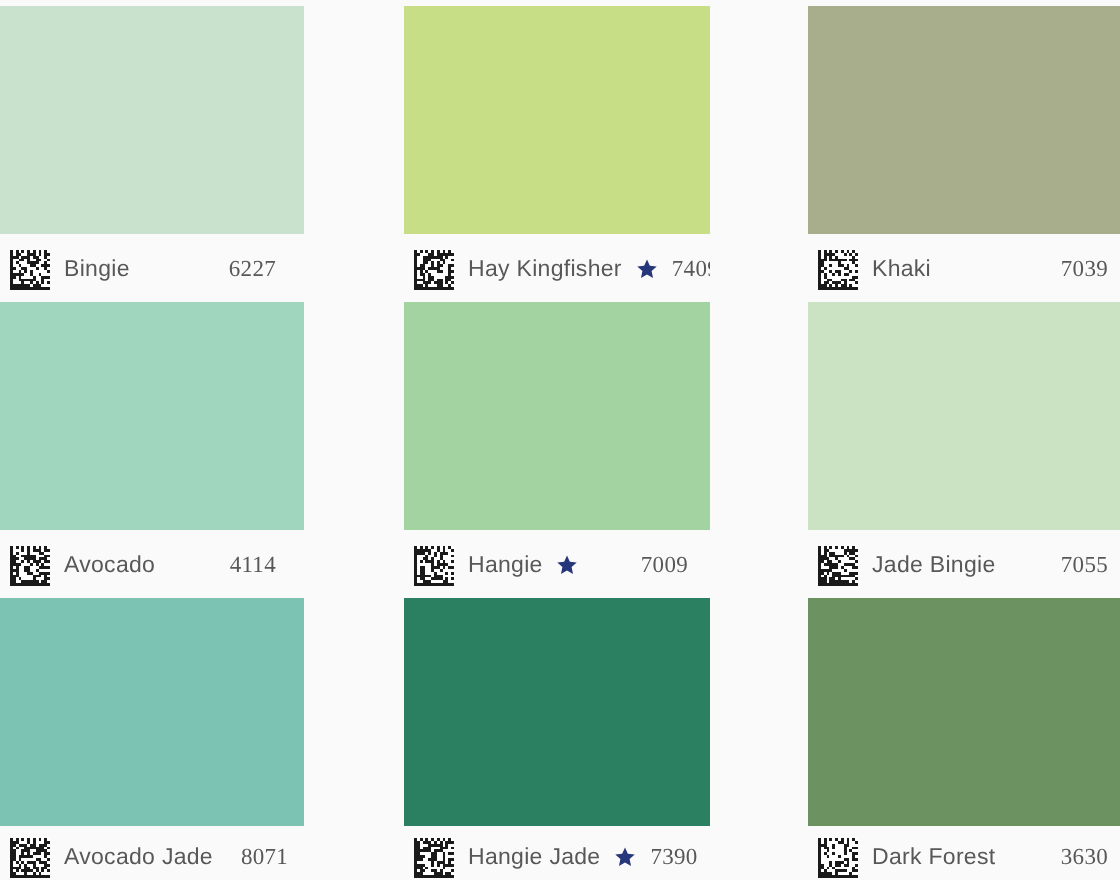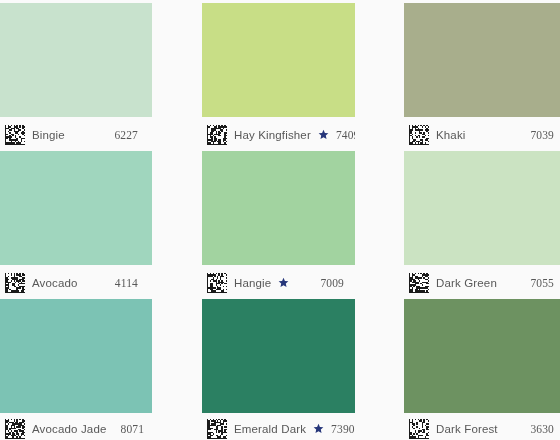--- a/index.html
+++ b/index.html
@@ -838,21 +838,21 @@
               <rect x="6" y="13" width="1" height="1"></rect>
               <rect x="7" y="13" width="1" height="1"></rect>
               <rect x="8" y="13" width="1" height="1"></rect>
               <rect x="9" y="13" width="1" height="1"></rect>
               <rect x="10" y="13" width="1" height="1"></rect>
               <rect x="11" y="13" width="1" height="1"></rect>
               <rect x="12" y="13" width="1" height="1"></rect>
               <rect x="13" y="13" width="1" height="1"></rect>
             </g>
           </svg></span>
-        <span class="swatch-name">Dark Green</span>
+        <span class="swatch-name">Jade Bingie</span>
         <span class="star-icon hidden"></span>
         <span class="swatch-code">7055</span>
       </div>
     </div>
     <div class="swatch-cell col-1">
       <div class="swatch-color" style="background: rgb(124, 195, 180);"></div>
       <div class="swatch-meta">
         <span class="dm-code"><svg viewBox="0 0 14 14" width="20" height="20" shape-rendering="crispEdges">
             <rect width="14" height="14" fill="#ffffff"></rect>
             <g fill="#1a1a1a">
@@ -1100,21 +1100,21 @@
               <rect x="6" y="13" width="1" height="1"></rect>
               <rect x="7" y="13" width="1" height="1"></rect>
               <rect x="8" y="13" width="1" height="1"></rect>
               <rect x="9" y="13" width="1" height="1"></rect>
               <rect x="10" y="13" width="1" height="1"></rect>
               <rect x="11" y="13" width="1" height="1"></rect>
               <rect x="12" y="13" width="1" height="1"></rect>
               <rect x="13" y="13" width="1" height="1"></rect>
             </g>
           </svg></span>
-        <span class="swatch-name">Emerald Dark</span>
+        <span class="swatch-name">Hangie Jade</span>
         <span class="star-icon">
           <svg viewBox="0 0 24 24" width="11" height="11">
             <path fill="#26367a" d="M12 1.6l3.1 6.9 7.5.8-5.6 5 1.6 7.4L12 18l-6.6 3.7 1.6-7.4-5.6-5 7.5-.8z"></path>
           </svg>
         </span>
         <span class="swatch-code">7390</span>
       </div>
     </div>
     <div class="gutter-cell"></div>
     <div class="swatch-cell col-3">

